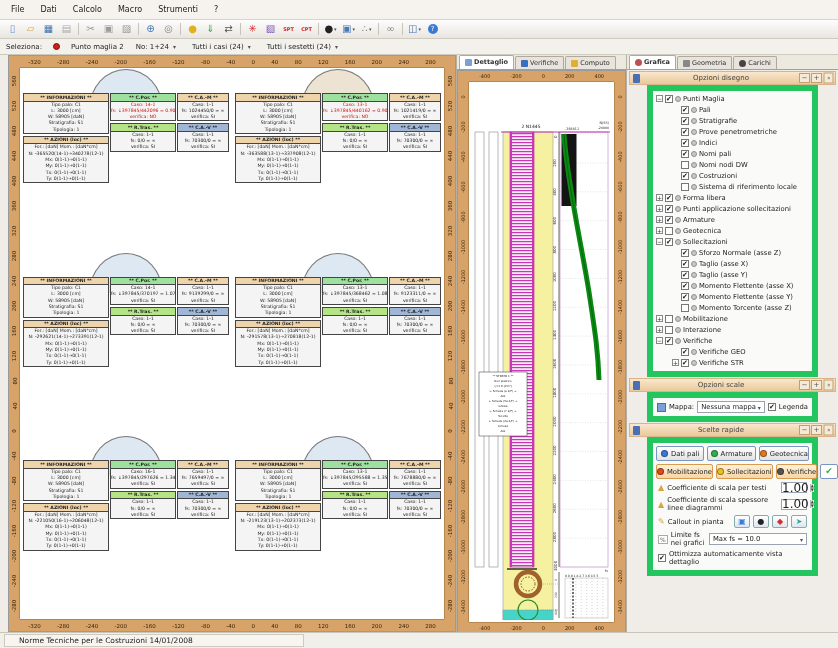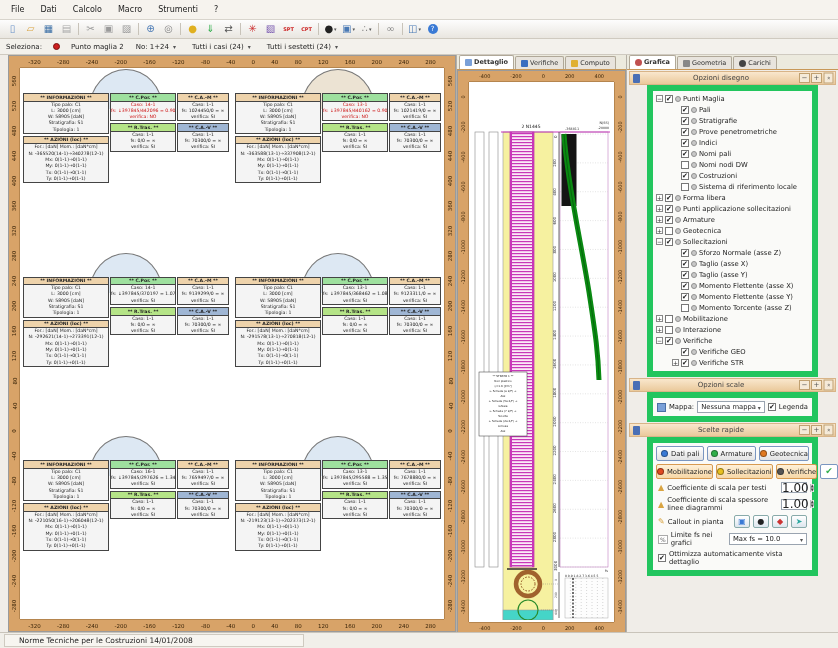--- a/index.html
+++ b/index.html
@@ -1224,21 +1224,21 @@
         <span class="grow">Callout in pianta</span>
         <span class="co-btn" style="color:#3a7ad5">▣</span>
         <span class="co-btn" style="color:#222">●</span>
         <span class="co-btn" style="color:#cc3333">◆</span>
         <span class="co-btn" style="color:#2aa8a0">➤</span>
       </div>
 
       <div class="opt-row">
         <span class="pct-icon">%</span>
         <span class="grow">Limite fs nei grafici</span>
-        <span class="select" style="width:78px">
+        <span class="select" style="width:98px">
           <span>Max fs = 10.0</span>
           <span class="caret">▾</span>
         </span>
       </div>
 
       <div class="opt-row">
         <span class="cbx" data-chk="1"></span>
         <span>Ottimizza automaticamente vista dettaglio</span>
       </div>
     </div>

